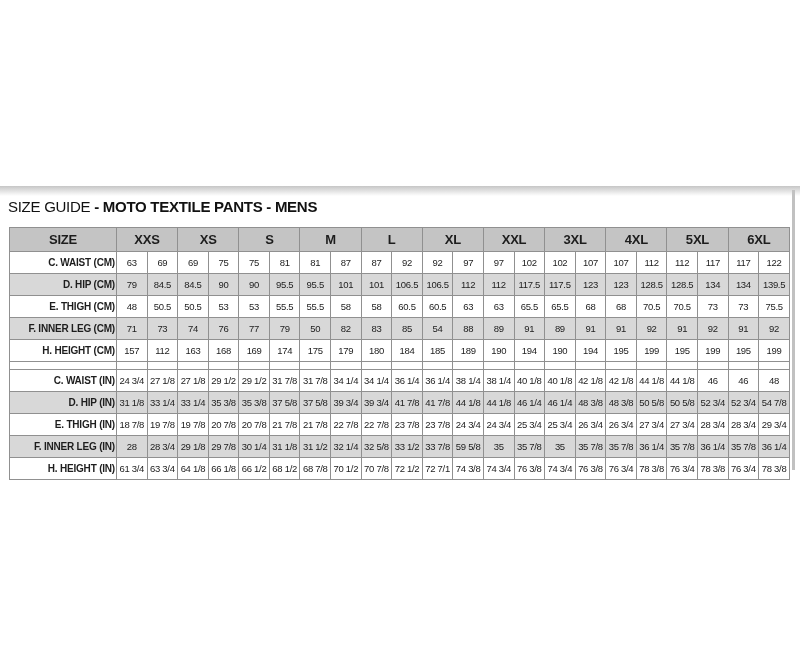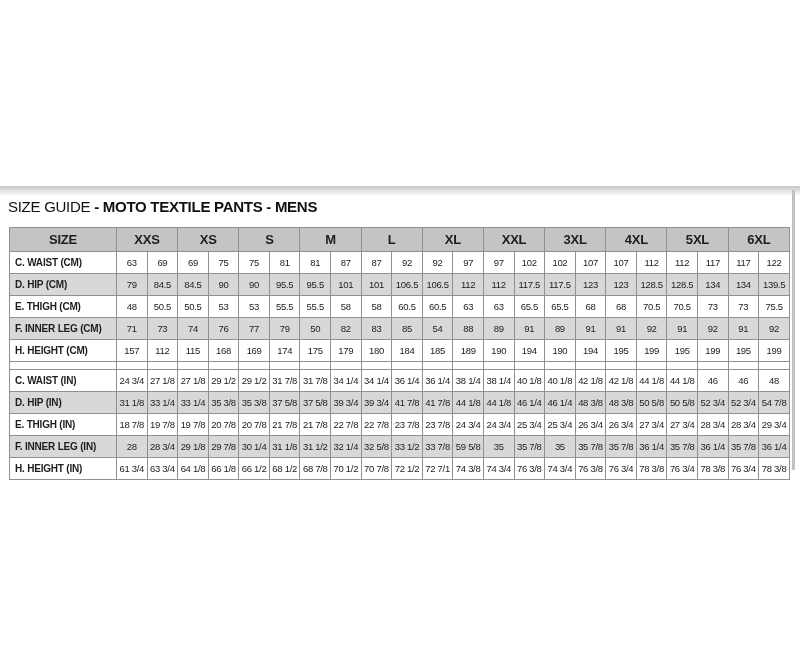--- a/index.html
+++ b/index.html
@@ -35,21 +35,21 @@
   table.size-chart th,table.size-chart td{
     border:1px solid var(--border);
     overflow:hidden;white-space:nowrap;
   }
   table.size-chart th{
     background:var(--header-bg);
     font-size:13px;font-weight:700;height:21px;text-align:center;
     letter-spacing:-0.2px;
   }
   td.row-label{
-    font-size:10px;font-weight:700;text-align:left;padding-left:5px;
+    font-size:10px;font-weight:700;text-align:right;padding-left:5px;
     letter-spacing:-0.2px;height:19px;
   }
   td.val{
     font-size:9.5px;font-weight:400;text-align:center;padding:0;
     letter-spacing:-0.3px;height:19px;color:#222;
   }
   tr.shaded td{background:var(--stripe-bg);}
   tr.plain td{background:var(--row-bg);}
   tr.spacer td{height:7px;background:#ffffff;padding:0;}
   .scroll-strip{
@@ -207,21 +207,21 @@
           <td class="val">92</td>
           <td class="val">91</td>
           <td class="val">92</td>
           <td class="val">91</td>
           <td class="val">92</td>
         </tr>
         <tr class="plain">
           <td class="row-label">H. HEIGHT (CM)</td>
           <td class="val">157</td>
           <td class="val">112</td>
-          <td class="val">115</td>
+          <td class="val">163</td>
           <td class="val">168</td>
           <td class="val">169</td>
           <td class="val">174</td>
           <td class="val">175</td>
           <td class="val">179</td>
           <td class="val">180</td>
           <td class="val">184</td>
           <td class="val">185</td>
           <td class="val">189</td>
           <td class="val">190</td>

